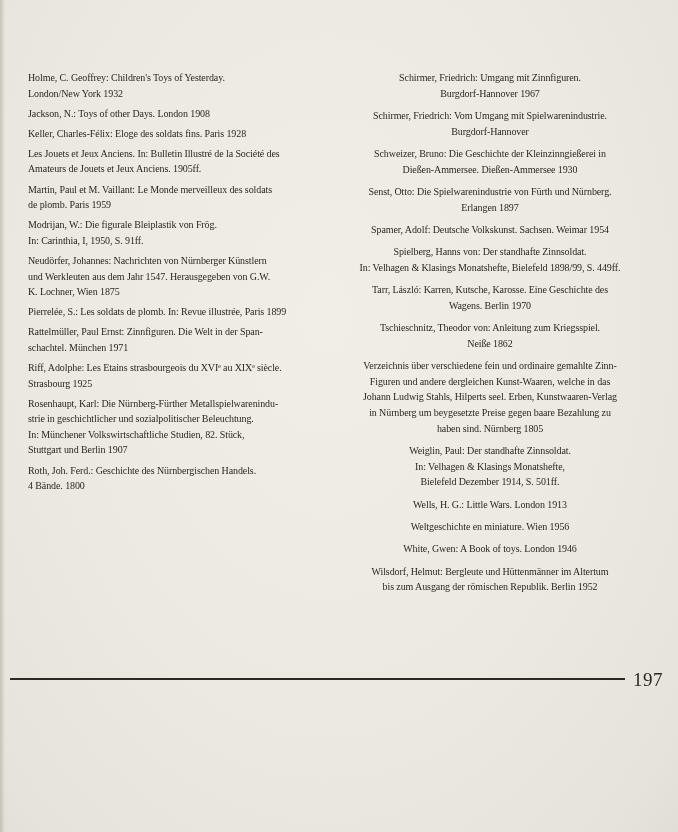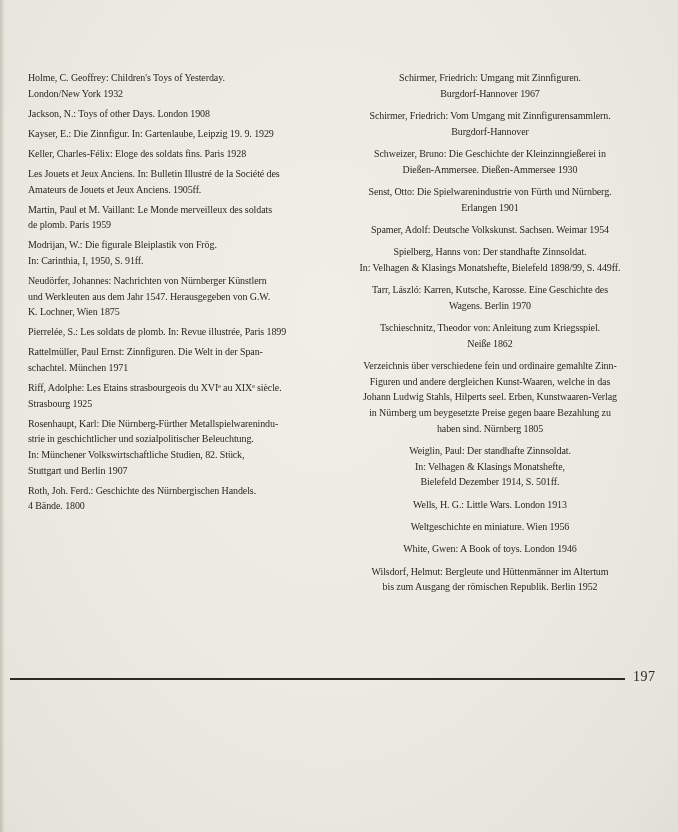--- a/index.html
+++ b/index.html
@@ -38,35 +38,34 @@
   .col-right .entry { margin-bottom: 6.8px; }
   .footer-rule {
     position: absolute;
     left: 10px; top: 678px;
     width: 615px; height: 2px;
     background: #2b2923;
   }
   .page-number {
     position: absolute;
     left: 633px; top: 669px;
-    font-size: 14px;
+    font-size: 19px;
     letter-spacing: 0.5px;
     color: #2a2822;
     text-align: center;
   }
 </style>
 </head>
 <body>
 
 <div class="page">
   <div class="col col-left" id="col-left">
       <p class="entry">Holme, C. Geoffrey: Children's Toys of Yesterday.
 London/New York 1932</p>
       <p class="entry">Jackson, N.: Toys of other Days. London 1908</p>
-      <p class="entry">Kayser, E.: Die Zinnfigur. In: Gartenlaube, Leipzig 19. 9. 1929</p>
       <p class="entry">Keller, Charles-Félix: Eloge des soldats fins. Paris 1928</p>
       <p class="entry">Les Jouets et Jeux Anciens. In: Bulletin Illustré de la Société des
 Amateurs de Jouets et Jeux Anciens. 1905ff.</p>
       <p class="entry">Martin, Paul et M. Vaillant: Le Monde merveilleux des soldats
 de plomb. Paris 1959</p>
       <p class="entry">Modrijan, W.: Die figurale Bleiplastik von Frög.
 In: Carinthia, I, 1950, S. 91ff.</p>
       <p class="entry">Neudörfer, Johannes: Nachrichten von Nürnberger Künstlern
 und Werkleuten aus dem Jahr 1547. Herausgegeben von G.W.
 K. Lochner, Wien 1875</p>
@@ -78,26 +77,26 @@
       <p class="entry">Rosenhaupt, Karl: Die Nürnberg-Fürther Metallspielwarenindu-
 strie in geschichtlicher und sozialpolitischer Beleuchtung.
 In: Münchener Volkswirtschaftliche Studien, 82. Stück,
 Stuttgart und Berlin 1907</p>
       <p class="entry">Roth, Joh. Ferd.: Geschichte des Nürnbergischen Handels.
 4 Bände. 1800</p>
     </div>
   <div class="col col-right" id="col-right">
       <p class="entry">Schirmer, Friedrich: Umgang mit Zinnfiguren.
 Burgdorf-Hannover 1967</p>
-      <p class="entry">Schirmer, Friedrich: Vom Umgang mit Zinnfigurensammlern.
+      <p class="entry">Schirmer, Friedrich: Vom Umgang mit Spielwarenindustrie.
 Burgdorf-Hannover</p>
       <p class="entry">Schweizer, Bruno: Die Geschichte der Kleinzinngießerei in
 Dießen-Ammersee. Dießen-Ammersee 1930</p>
       <p class="entry">Senst, Otto: Die Spielwarenindustrie von Fürth und Nürnberg.
-Erlangen 1901</p>
+Erlangen 1897</p>
       <p class="entry">Spamer, Adolf: Deutsche Volkskunst. Sachsen. Weimar 1954</p>
       <p class="entry">Spielberg, Hanns von: Der standhafte Zinnsoldat.
 In: Velhagen &amp; Klasings Monatshefte, Bielefeld 1898/99, S. 449ff.</p>
       <p class="entry">Tarr, László: Karren, Kutsche, Karosse. Eine Geschichte des
 Wagens. Berlin 1970</p>
       <p class="entry">Tschieschnitz, Theodor von: Anleitung zum Kriegsspiel.
 Neiße 1862</p>
       <p class="entry">Verzeichnis über verschiedene fein und ordinaire gemahlte Zinn-
 Figuren und andere dergleichen Kunst-Waaren, welche in das
 Johann Ludwig Stahls, Hilperts seel. Erben, Kunstwaaren-Verlag

